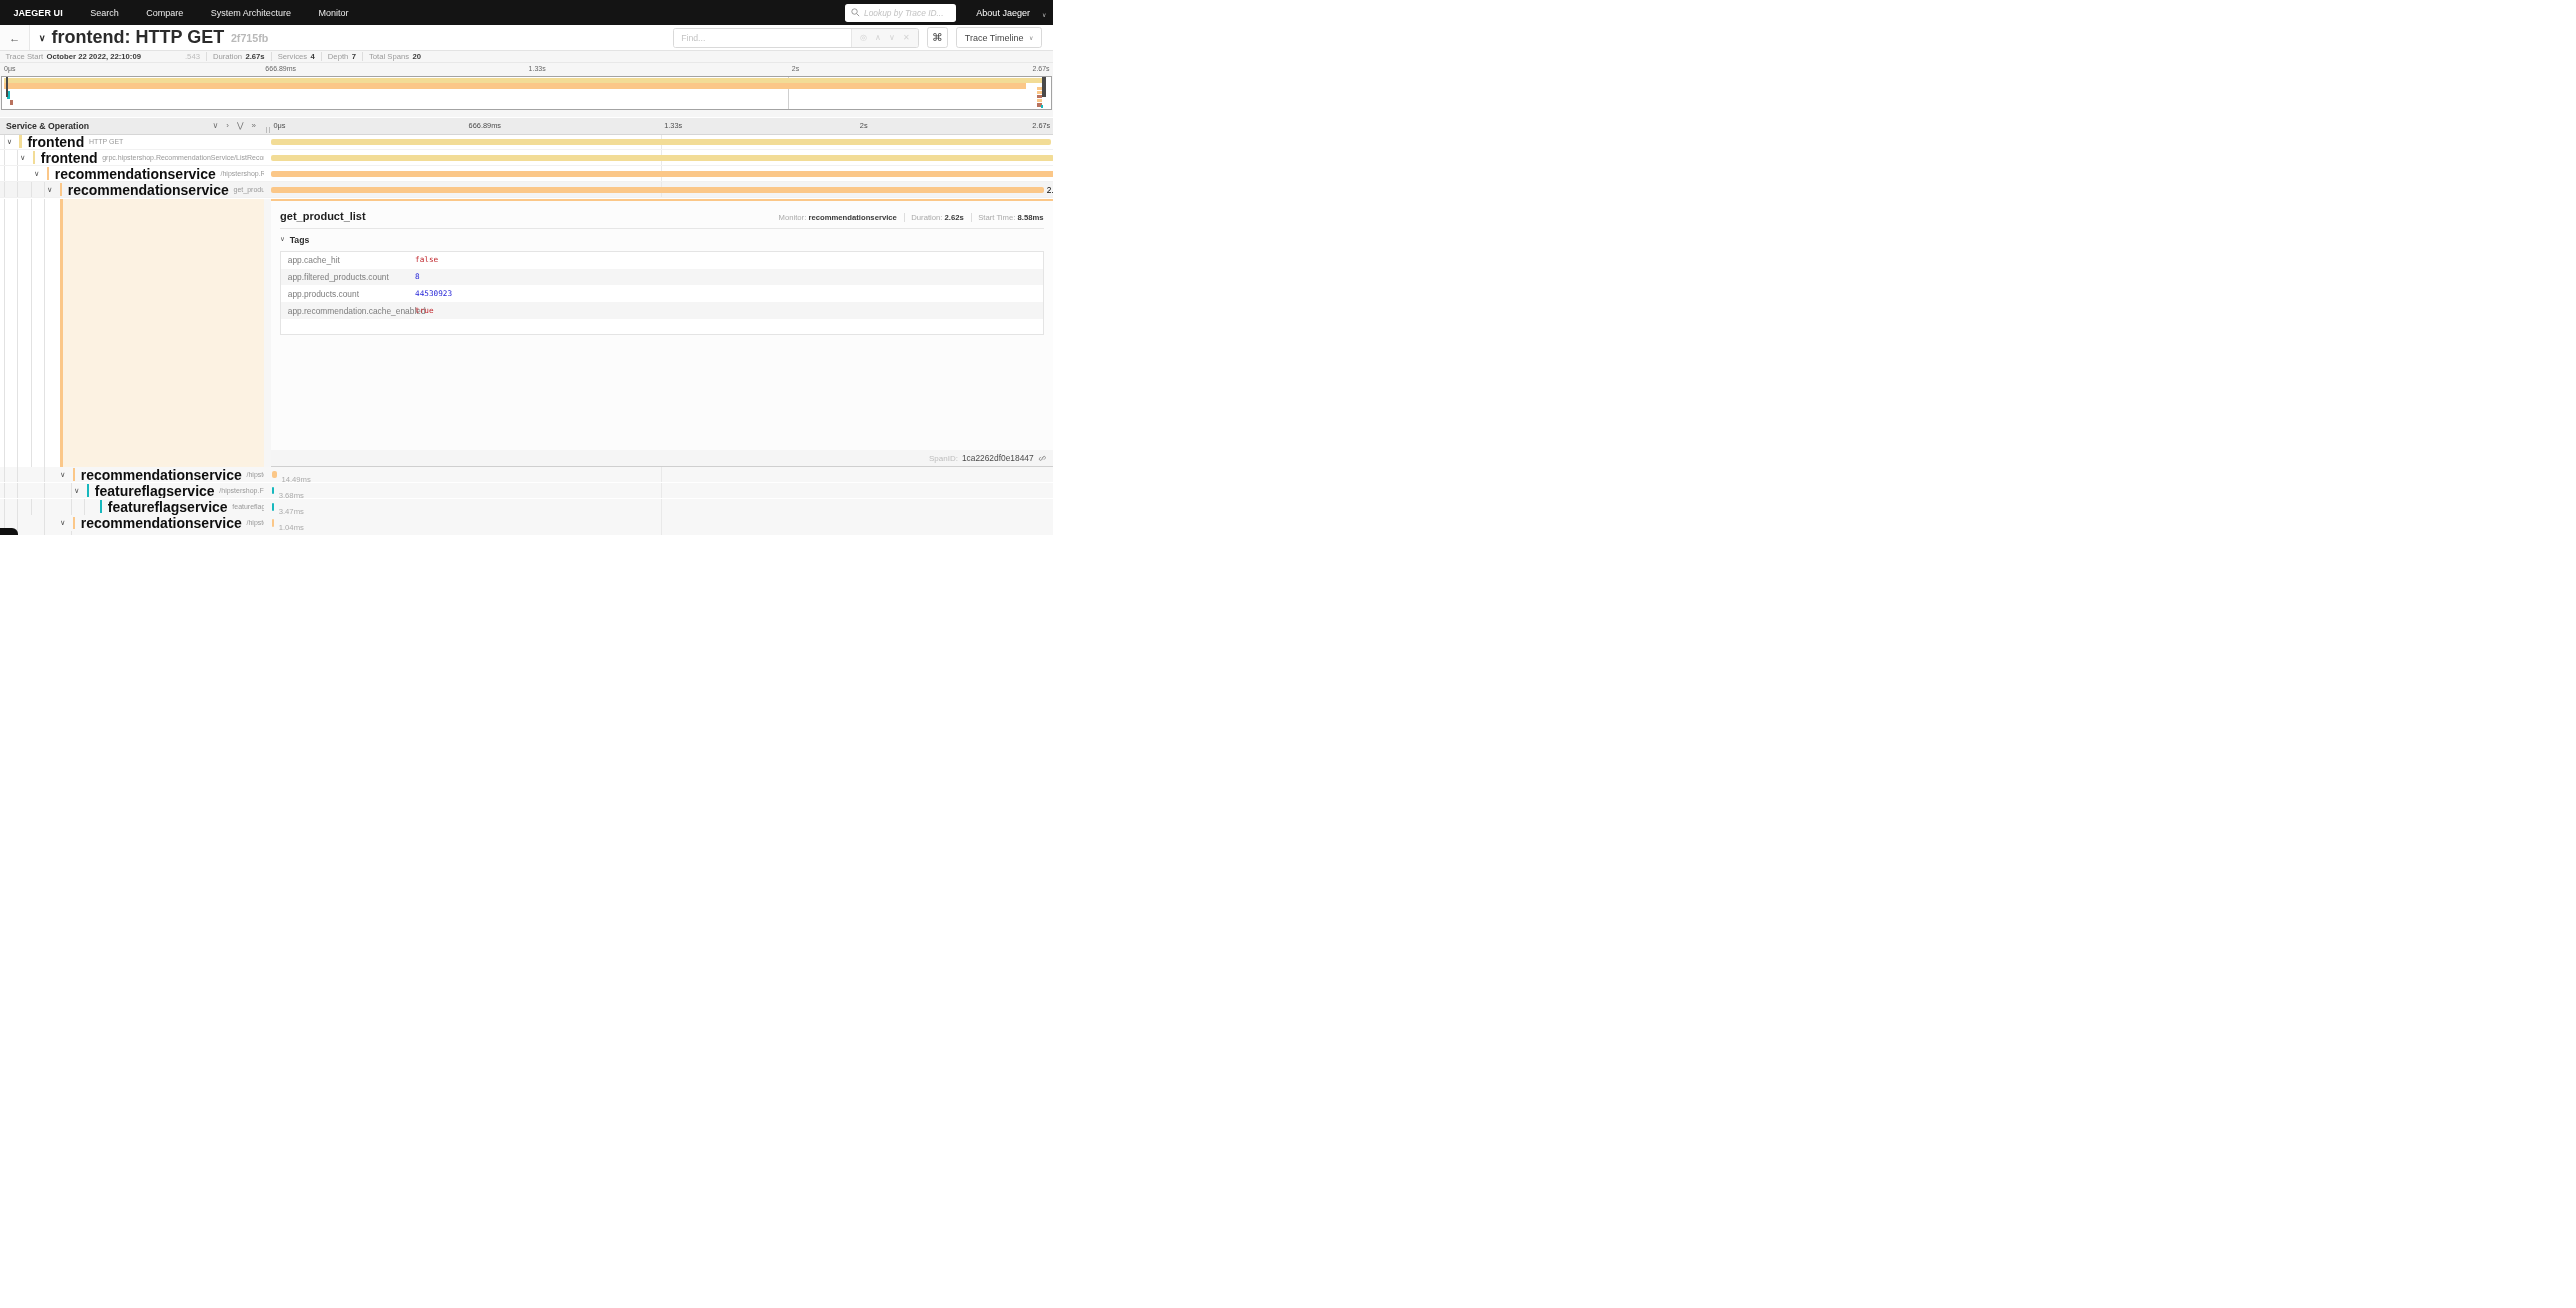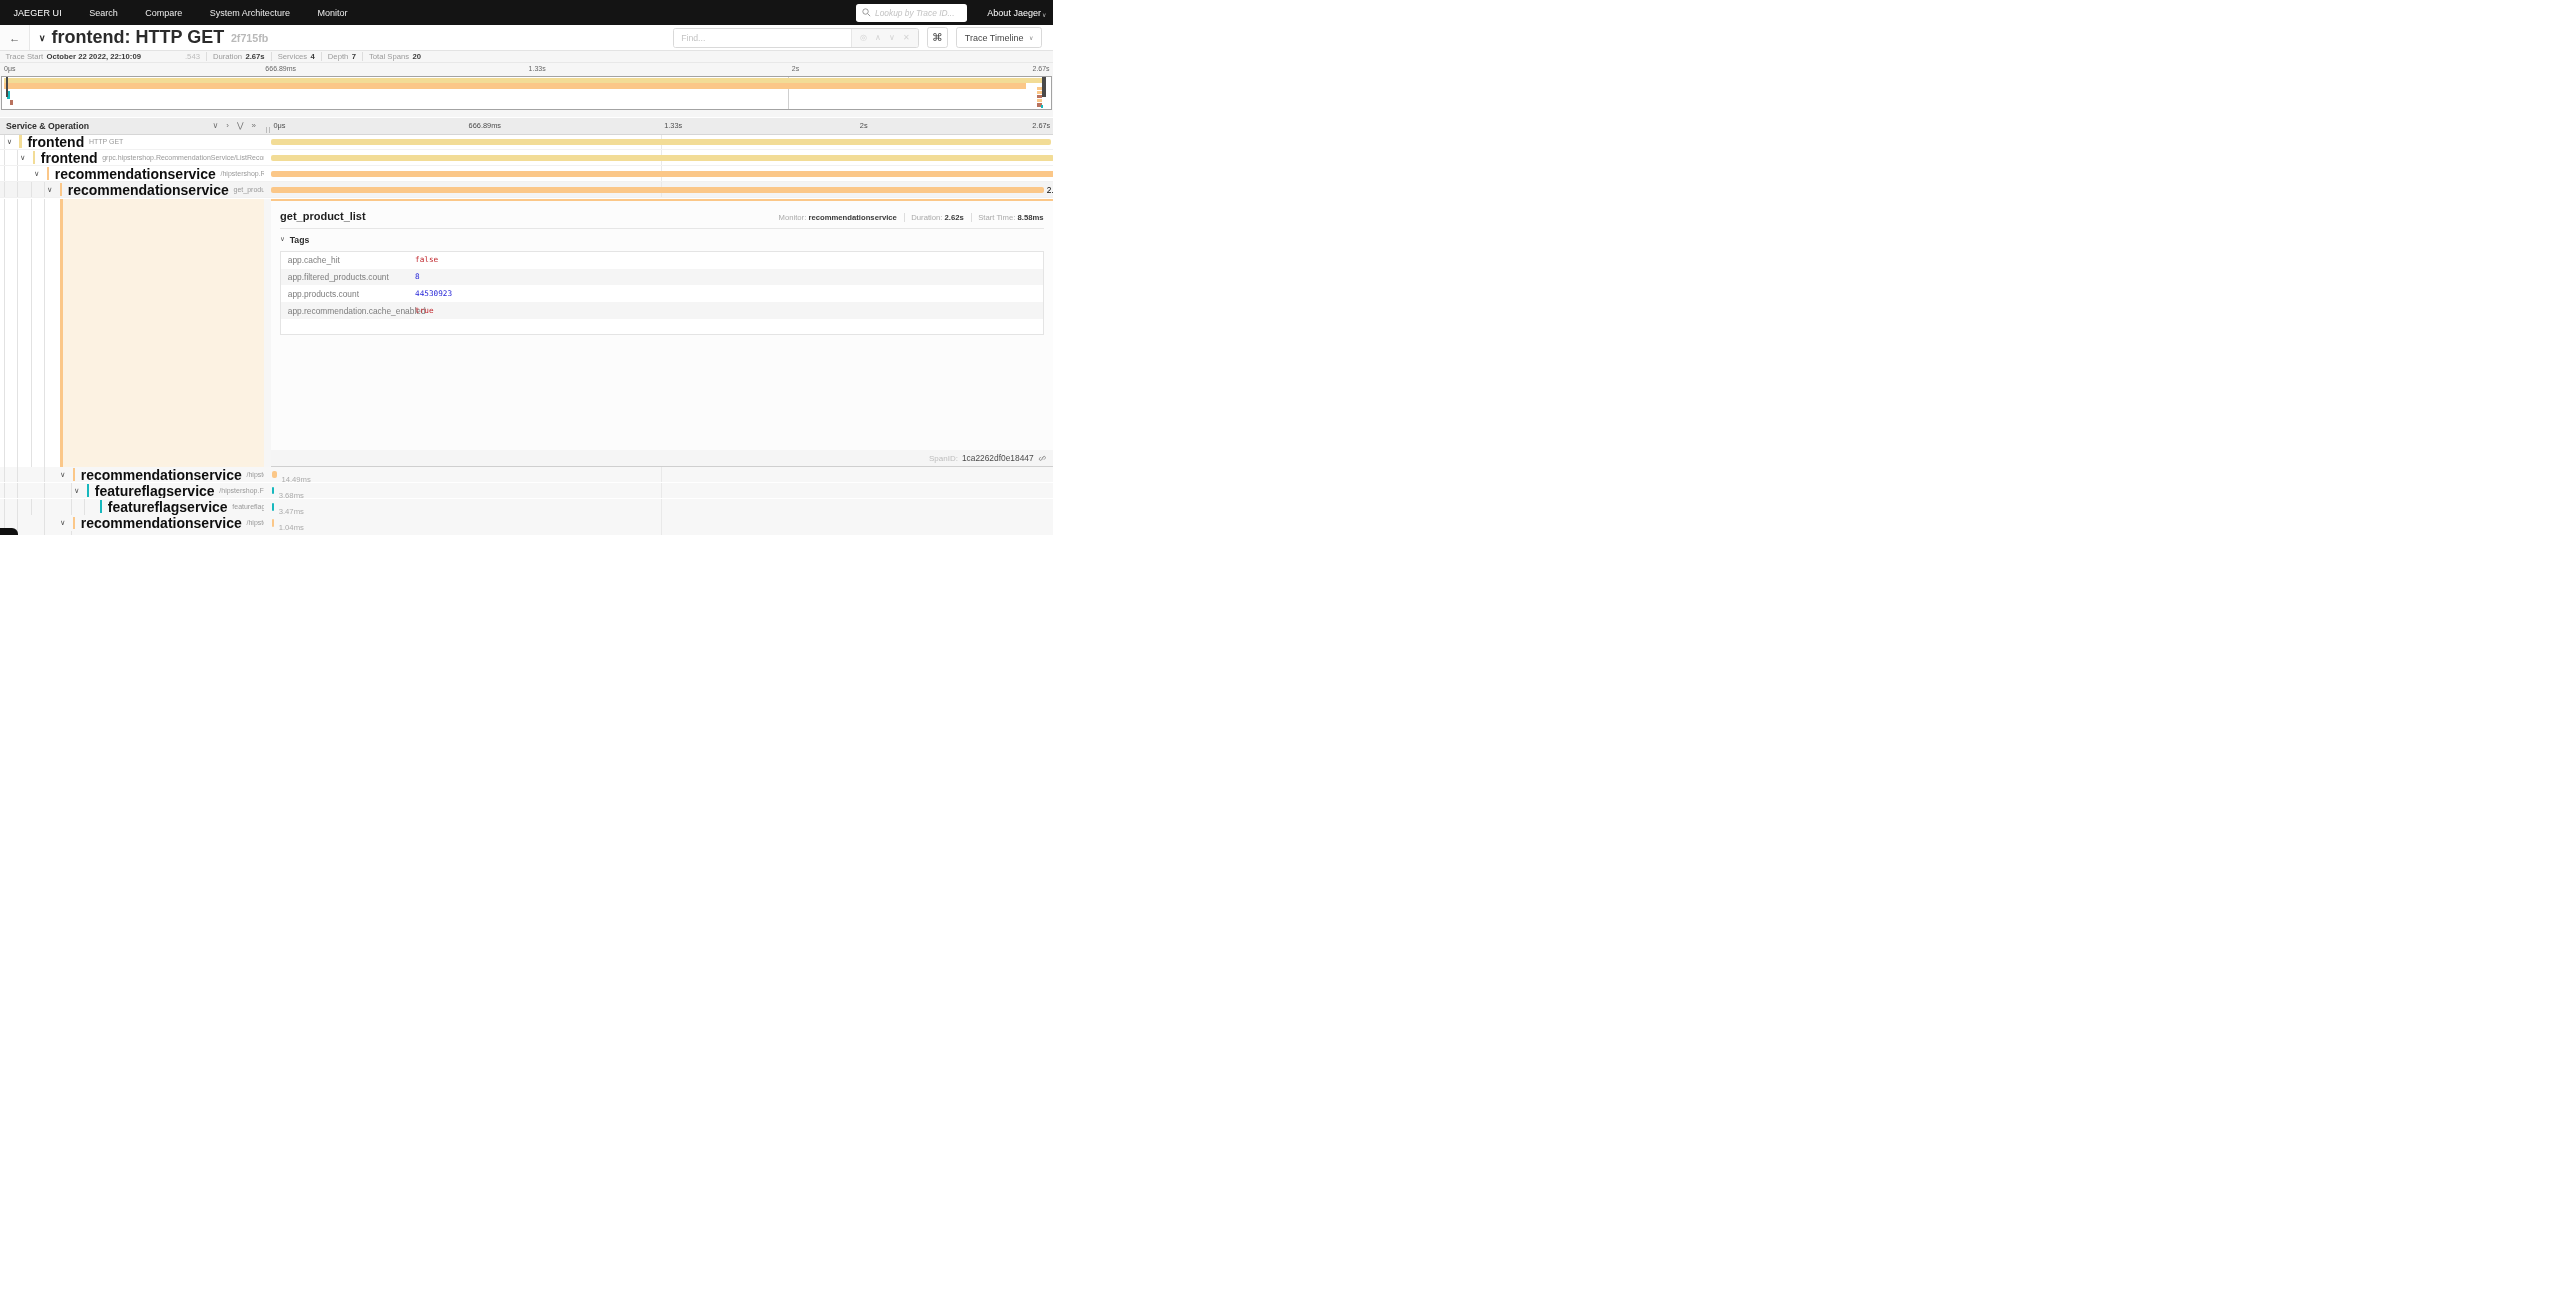--- a/index.html
+++ b/index.html
@@ -3,28 +3,28 @@
 <meta charset="utf-8">
 <style>
   *{margin:0;padding:0;box-sizing:border-box;}
   html,body{width:1053px;height:535px;}
   body{position:relative;overflow:hidden;background:#fff;font-family:"Liberation Sans",sans-serif;
        -webkit-font-smoothing:antialiased;}
   .abs{position:absolute;}
 
   
   .topbar{position:absolute;top:0;left:0;right:0;height:25px;background:#141414;display:flex;align-items:center;z-index:30;}
-  .brand{color:#fff;font-weight:normal;font-size:9px;margin-left:13.4px;letter-spacing:0.1px;}
+  .brand{color:#fff;font-weight:bold;font-size:9px;margin-left:13.4px;letter-spacing:0.1px;}
   .navitem{color:#ececec;font-size:9px;margin-left:27.5px;cursor:pointer;}
   .topspacer{flex:1;}
   .lookup{width:111px;height:18px;background:#fff;border-radius:2.7px;display:flex;align-items:center;padding:0 6px;margin-right:20px;}
   .lookup svg{flex:none;}
   .lookup input{border:none;outline:none;width:100%;margin-left:4px;font-size:8.4px;color:#444;font-family:"Liberation Sans",sans-serif;font-style:italic;}
   .lookup input::placeholder{color:#c3c3c3;}
-  .about{color:#fff;font-size:9px;margin-right:6.7px;display:flex;align-items:flex-end;gap:1px;cursor:pointer;}
+  .about{color:#fff;font-size:9px;margin-right:6.7px;display:flex;align-items:flex-end;gap:12px;cursor:pointer;}
   .about .chev{font-size:6px;color:#bbb;}
 
   
   .tracebar{position:absolute;top:25px;left:0;right:0;height:26px;background:#fff;border-bottom:0.7px solid #e3e3e3;display:flex;align-items:center;z-index:29;}
   .backbtn{width:30px;height:100%;border-right:0.7px solid #e7e7e7;background:#fbfbfb;display:flex;align-items:center;justify-content:center;color:#555;font-size:11.4px;cursor:pointer;}
   .titlechev{margin-left:8.7px;font-size:9.4px;color:#2d2d2d;font-weight:bold;cursor:pointer;}
   .tracetitle{font-size:18px;font-weight:bold;color:#2b2b2b;margin-left:6px;}
   .traceid{font-size:10.7px;color:#b9b9b9;margin-left:6.7px;font-weight:bold;}
   .tracebar-right{margin-left:auto;display:flex;align-items:center;gap:8px;margin-right:10.7px;}
   .findwrap{display:flex;height:20px;border:0.7px solid #d9d9d9;border-radius:2.7px;overflow:hidden;width:246px;background:#fff;}

